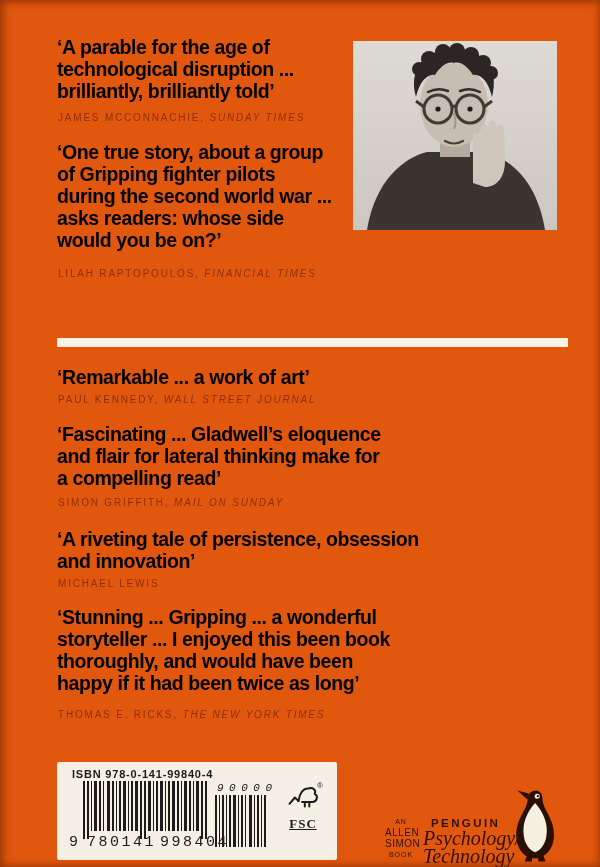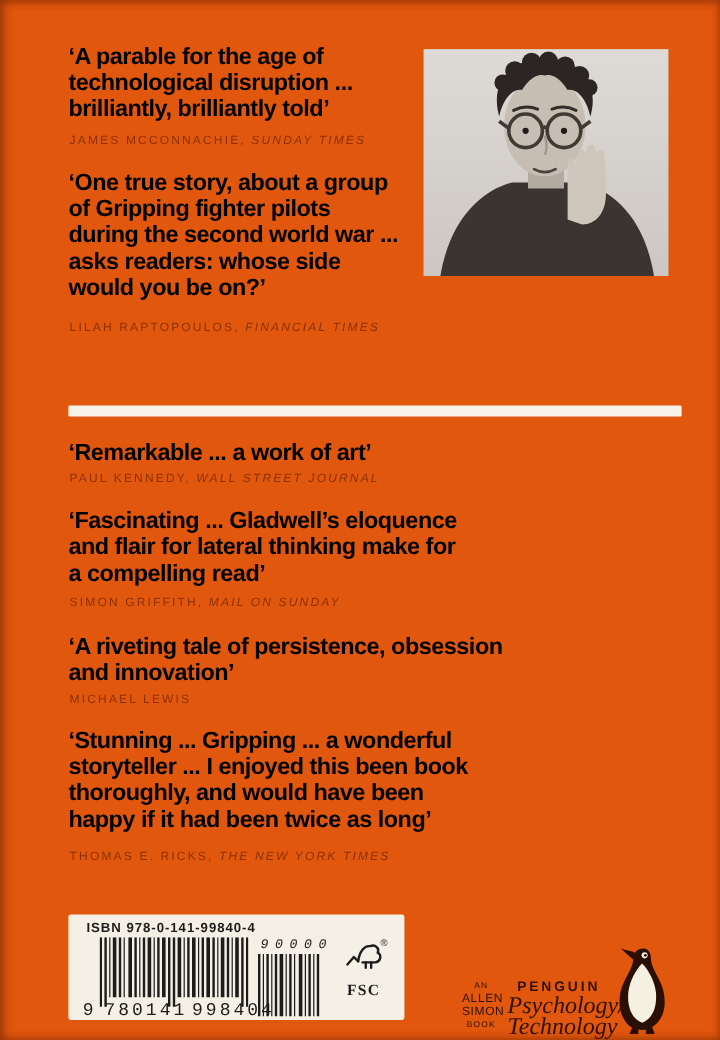--- a/index.html
+++ b/index.html
@@ -38,21 +38,21 @@
     position:absolute; left:421px; top:236px; color:#9e4c16;
     font-size:10px; line-height:13px; letter-spacing:0.3px;
   }
   .divider{
     position:absolute; left:57px; top:338px; width:511px; height:9px;
     background:#f8f3e9; border-radius:1px;
   }
 
   
   .panel{
-    position:absolute; left:57px; top:762px; width:280px; height:88px;
+    position:absolute; left:57px; top:762px; width:280px; height:98px;
     background:#f5f0e5; border-radius:2px;
   }
   .isbn{
     position:absolute; left:15px; top:6px; color:#1d1c1a;
     font-size:11px; letter-spacing:0.8px; font-weight:bold; white-space:nowrap;
   }
   .ean{position:absolute; left:26px; top:19px;}
   .ean-digits{
     position:absolute; left:12px; top:72px; width:180px; color:#1d1c1a;
     font-family:"Liberation Mono", monospace; font-size:15px; white-space:nowrap;
@@ -61,21 +61,21 @@
   .ean-digits .g2{margin-left:4px; letter-spacing:2.5px;}
   .supp-digits{
     position:absolute; left:160px; top:20px; color:#1d1c1a;
     font-family:"Liberation Mono", monospace; font-size:11px; letter-spacing:5.5px; white-space:nowrap;font-style:italic;
   }
   .supp-bars{position:absolute; left:158px; top:33px;}
   .fsc{position:absolute; left:224px; top:22px; width:44px; text-align:center;}
   .fsc .rmark{position:absolute; right:2px; top:-3px; font-size:8px; color:#1c1c1c;}
   .fsc-label{
     font-family:"Liberation Serif", serif; font-weight:bold; font-size:13px;
-    letter-spacing:1px; color:#1c1c1c; margin-top:1px;
+    letter-spacing:1px; color:#1c1c1c; margin-top:1px;text-decoration:underline;
   }
 
   
   .imprint{position:absolute; left:385px; top:783px; width:175px; height:84px; color:#2f1104;}
   .allen{
     position:absolute; left:0; top:33px; width:32px; text-align:center;
     font-weight:normal; line-height:11px; letter-spacing:0.5px;
   }
   .allen .sm{font-size:7px; letter-spacing:1px;}
   .allen .lg{font-size:10px;}

